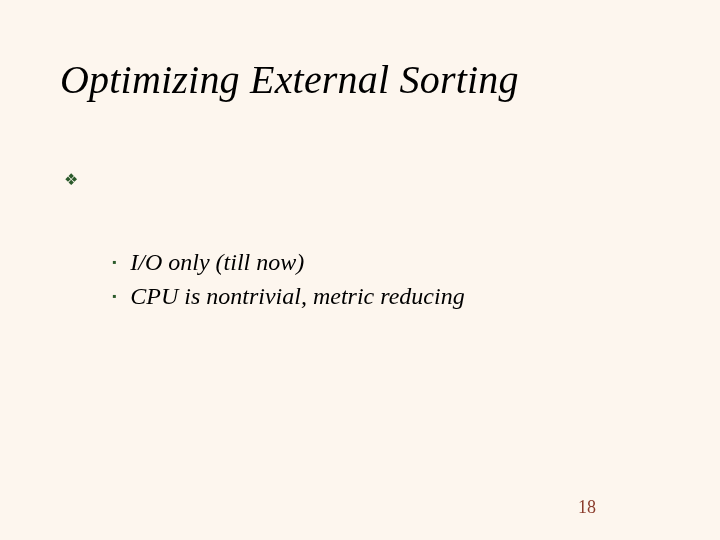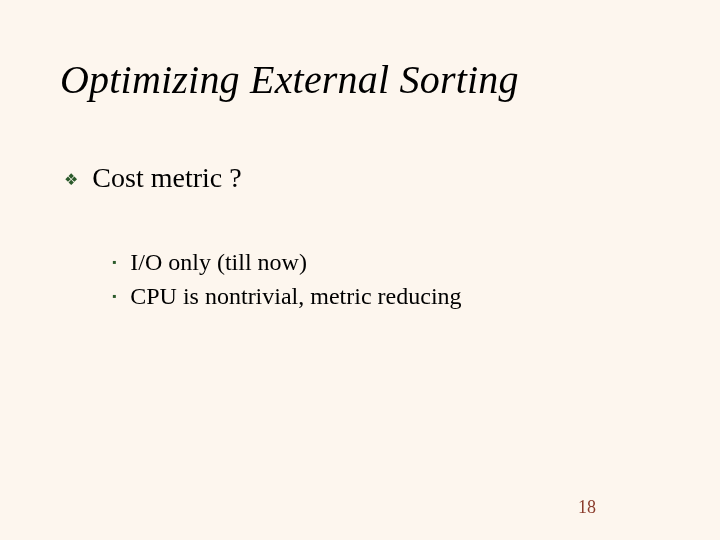--- a/index.html
+++ b/index.html
@@ -59,41 +59,41 @@
   .square {
     color: #2b5a2b;
     font-size: 12px;
     line-height: 24px;
     margin-right: 14px;
     margin-top: 2px;
   }
   .sub-text {
     font-size: 24px;
     line-height: 28px;
+    font-style: italic;
   }
   .pagenum {
     position: absolute;
     right: 28px;
     bottom: 22px;
     color: #8a3b2b;
     font-size: 18px;
     font-family: "Times New Roman", Times, serif;
     margin-top: 28px;
   }
 </style>
 </head>
 <body>
 
 <div class="slide">
 
   <div class="title">Optimizing External Sorting</div>
 
   <div class="bullet1-row">
     <span class="diamond">❖</span>
-    <span class="bullet1-text">Cost metric ?</span>
   </div>
 
   <div class="sublist">
     <div class="sub-row">
       <span class="square">▪</span>
       <span class="sub-text">I/O  only (till now)</span>
     </div>
     <div class="sub-row">
       <span class="square">▪</span>
       <span class="sub-text">CPU is nontrivial, metric reducing</span>

